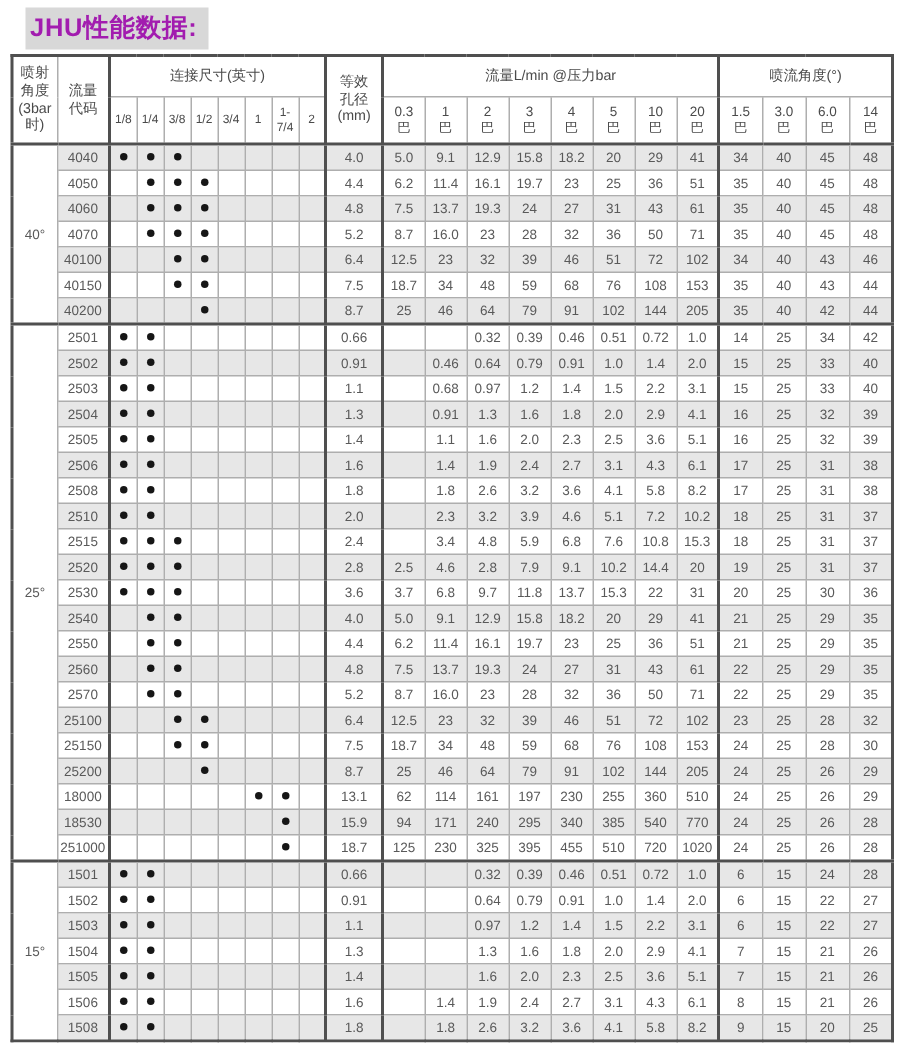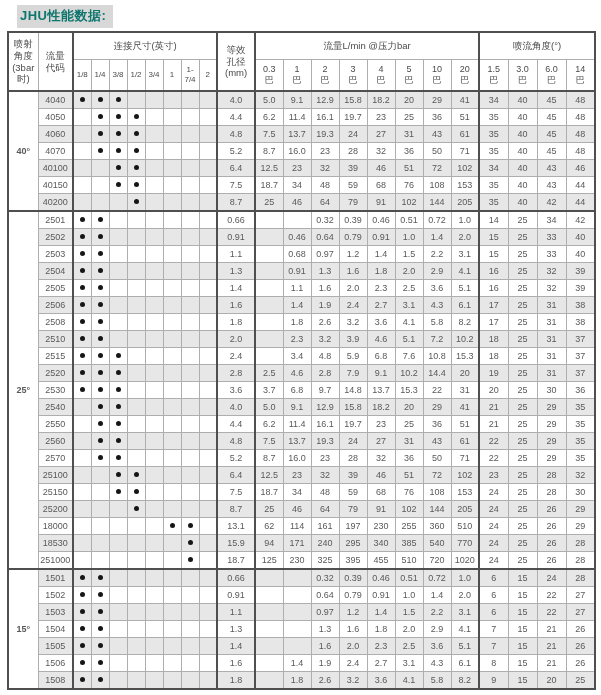--- a/index.html
+++ b/index.html
@@ -6,22 +6,22 @@
   body {
     width: 601px; height: 695px;
     background: #ffffff;
     font-family: "Liberation Sans", "DejaVu Sans", sans-serif;
     overflow: hidden;
   }
   .title {
     display: inline-block;
     margin: 5px 0 3px 17px;
     background: #d8d8d8;
-    color: #0f766e;
-    font-size: 13px;
+    color: #a21caf;
+    font-size: 17px;
     font-weight: bold;
     padding: 2px 7px 3px 3px;
     letter-spacing: 0.5px;
   }
   table {
     margin-left: 7px;
     border-collapse: collapse;
     table-layout: fixed;
     width: 587px;
     border: 2px solid #4f4f4f;
@@ -37,21 +37,21 @@
     white-space: pre-line;
     font-weight: normal;
     overflow: hidden;
   }
   thead th { color: #4a4a4a; background: #fff; }
   thead tr.grp th { height: 26px; font-size: 9.5px; }
   thead tr.sub th { height: 30px; }
   thead th.sz { font-size: 8px; }
   tbody td { height: 16px; line-height: 16px; }
   tbody tr.stripe td { background: #e7e7e7; }
-  td.angle-cell { background: #ffffff !important; font-size: 9px; color: #595959; font-weight: bold; }
+  td.angle-cell { background: #ffffff !important; font-size: 9px; color: #595959; }
   .tl { border-left: 2px solid #4f4f4f; }
   tr.gt > th, tr.gt > td { border-top: 2px solid #4f4f4f; }
   span.bullet {
     display: inline-block;
     width: 5px; height: 5px;
     border-radius: 50%;
     background: #161616;
     vertical-align: middle;
     margin-top: -2px;
   }
@@ -557,21 +557,21 @@
         <td class="dotcell"><span class="bullet"></span></td>
         <td class="dotcell"></td>
         <td class="dotcell"></td>
         <td class="dotcell"></td>
         <td class="dotcell"></td>
         <td class="dotcell"></td>
         <td class="ap tl">3.6</td>
         <td class="num tl">3.7</td>
         <td class="num">6.8</td>
         <td class="num">9.7</td>
-        <td class="num">14.8</td>
+        <td class="num">11.8</td>
         <td class="num">13.7</td>
         <td class="num">15.3</td>
         <td class="num">22</td>
         <td class="num">31</td>
         <td class="num tl">20</td>
         <td class="num">25</td>
         <td class="num">30</td>
         <td class="num">36</td>
       </tr>
       <tr class="stripe">

